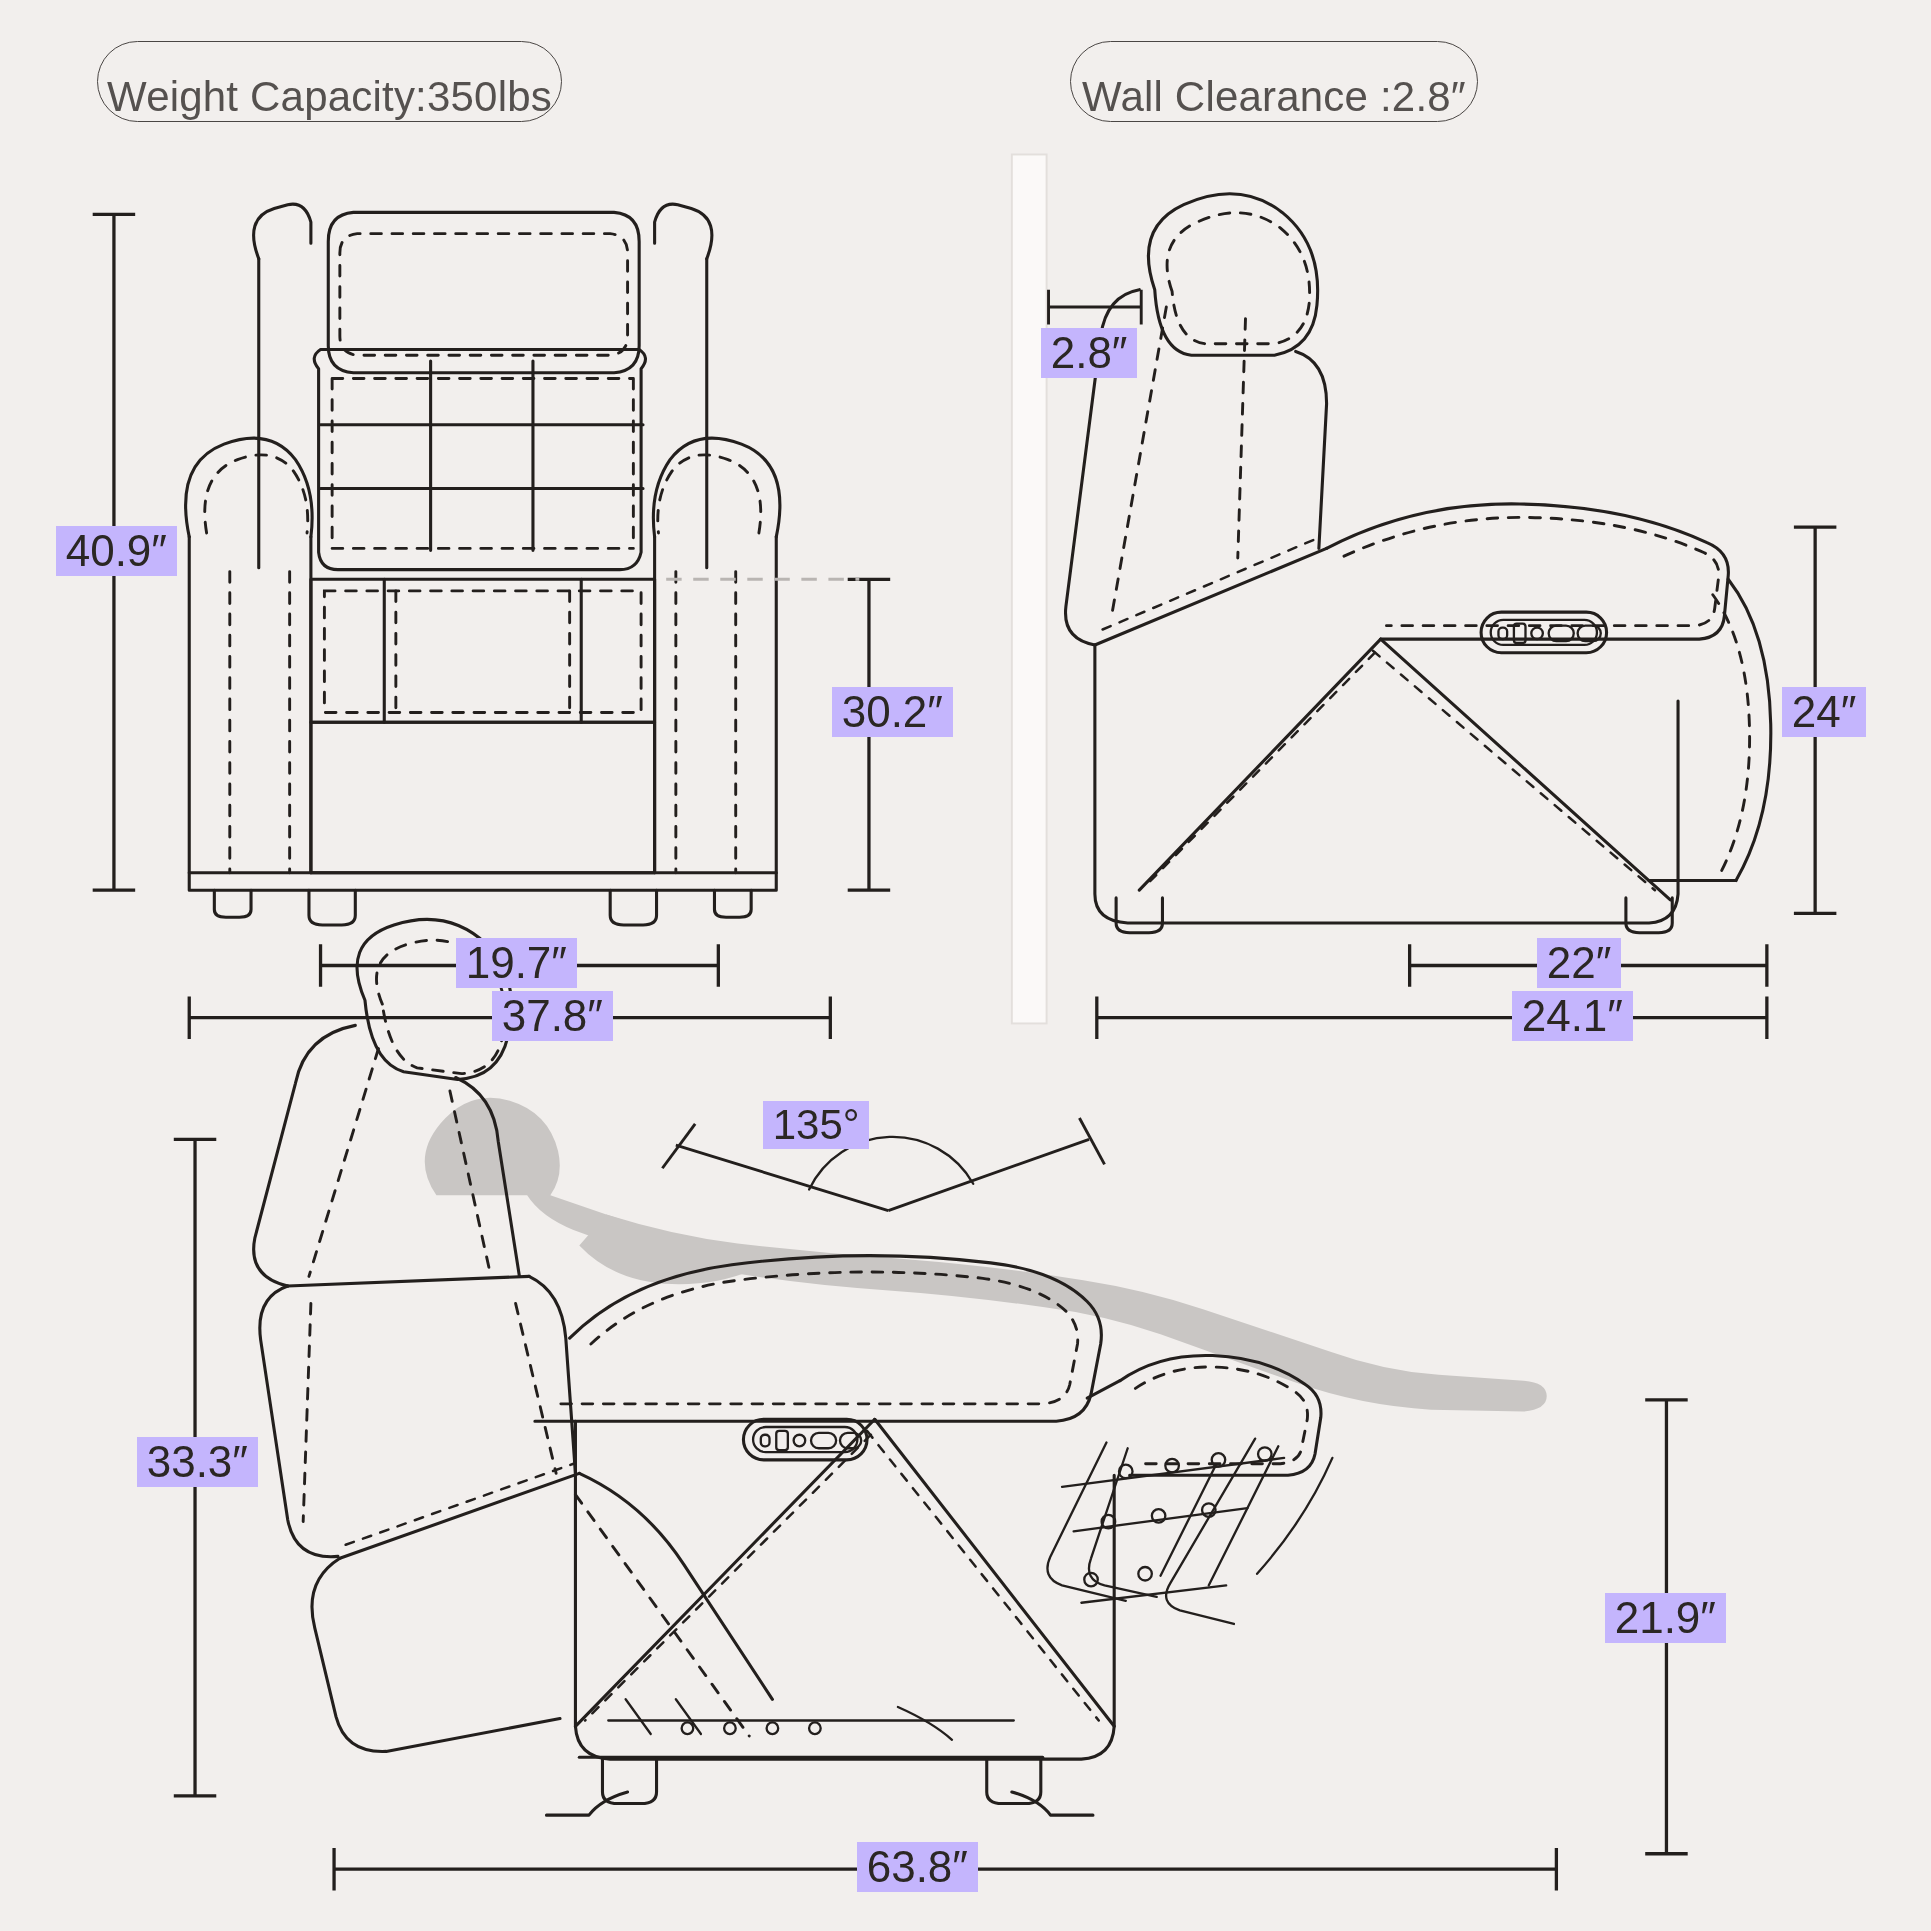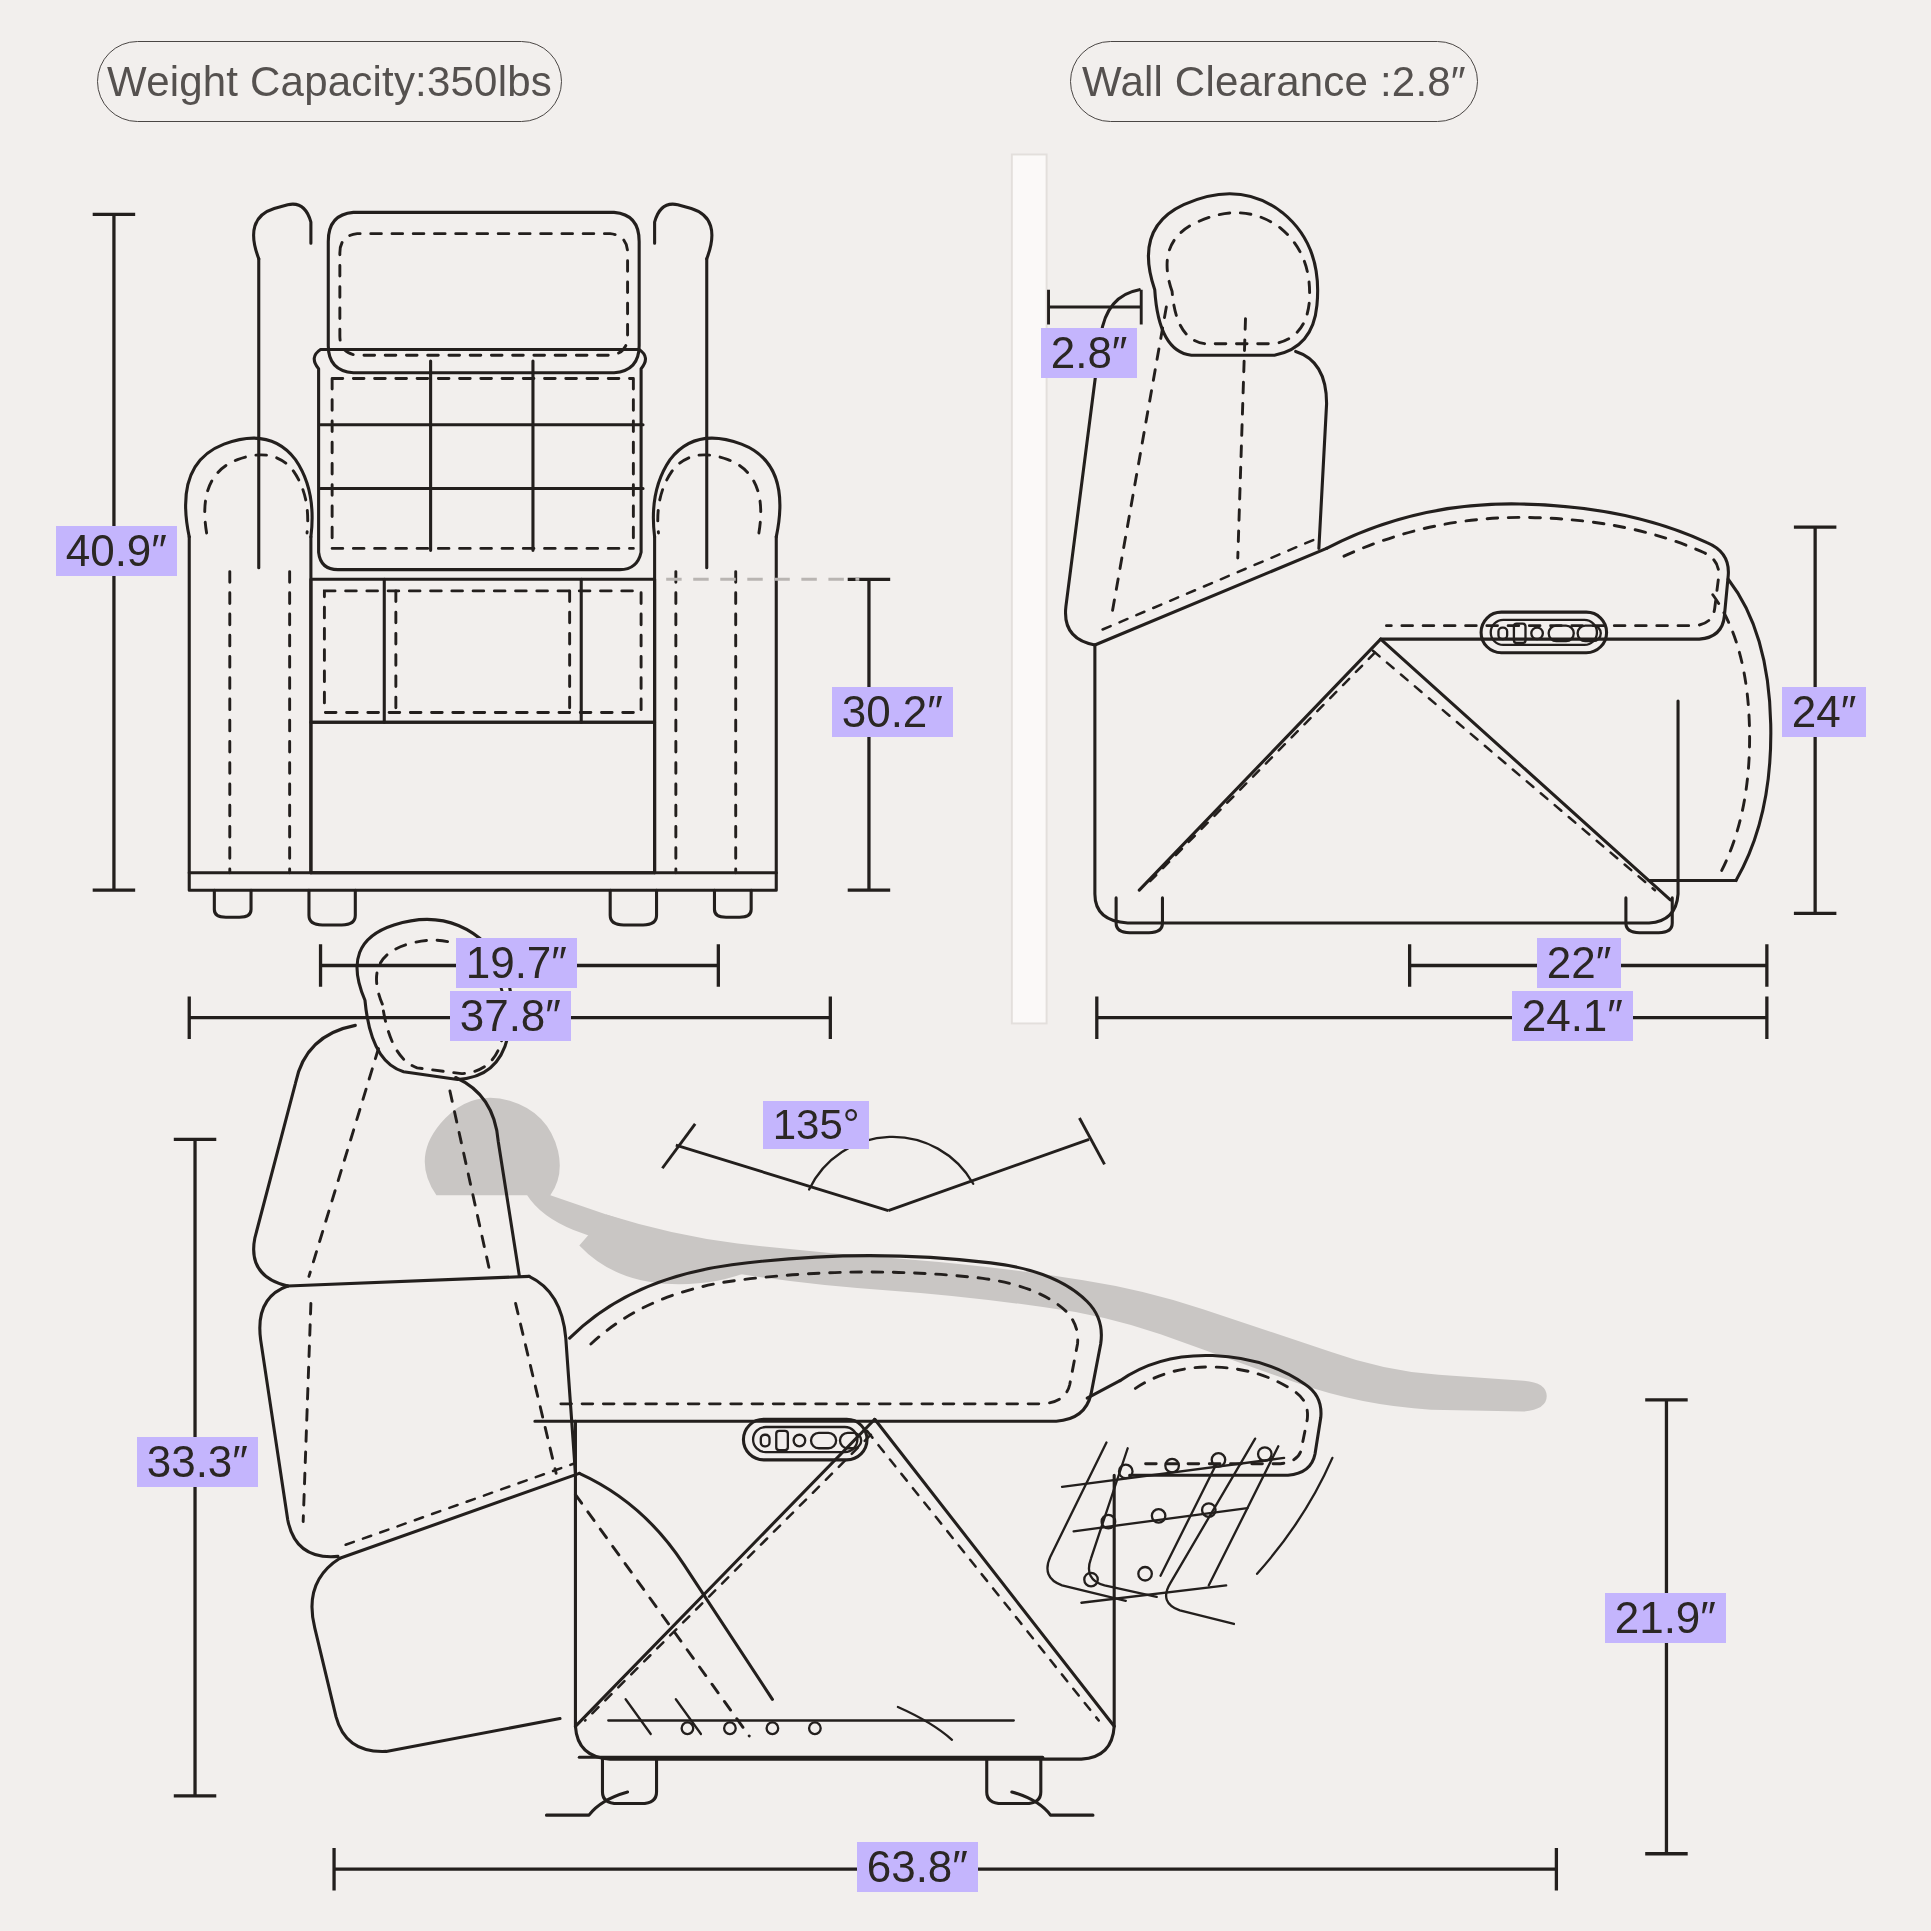--- a/index.html
+++ b/index.html
@@ -8,21 +8,21 @@
     background:#f2efed;
     font-family:"Liberation Sans", sans-serif;
     overflow:hidden;
   }
   #stage{position:relative;width:1931px;height:1931px;}
   svg#art{position:absolute;top:0;left:0;width:1931px;height:1931px;}
   .pill{
     position:absolute;
     border:1.9px solid #4a4644;
     border-radius:58px;
-    display:flex;align-items:center;justify-content:center;
+    display:flex;align-items:flex-end;justify-content:center;
     color:#55514f;
     font-size:42px;
     letter-spacing:0.2px;
     background:transparent;
     white-space:nowrap;
   }
   .dim{
     position:absolute;
     color:#2b2724;
     font-size:44px;
@@ -291,21 +291,21 @@
     <span>Weight Capacity:350lbs</span>
   </div>
 
   <div class="pill" style="left:1070px;top:41px;width:406px;height:79px;">
     <span>Wall Clearance :2.8″</span>
   </div>
 
   <div class="dim" style="left:56px;top:526px;">40.9″</div>
   <div class="dim" style="left:832px;top:687px;">30.2″</div>
   <div class="dim" style="left:456px;top:938px;">19.7″</div>
-  <div class="dim" style="left:450px;top:991px;">37.8″</div>
+  <div class="dim" style="left:492px;top:991px;">37.8″</div>
 
   <div class="dim" style="left:1041px;top:328px;">2.8″</div>
   <div class="dim" style="left:1782px;top:687px;">24″</div>
   <div class="dim" style="left:1537px;top:938px;">22″</div>
   <div class="dim" style="left:1512px;top:991px;">24.1″</div>
 
   <div class="dim" style="left:137px;top:1437px;">33.3″</div>
   <div class="dim" style="left:1605px;top:1593px;">21.9″</div>
   <div class="dim" style="left:857px;top:1842px;">63.8″</div>
   <div class="dim ang" style="left:763px;top:1101px;text-align:right;">135°</div>

